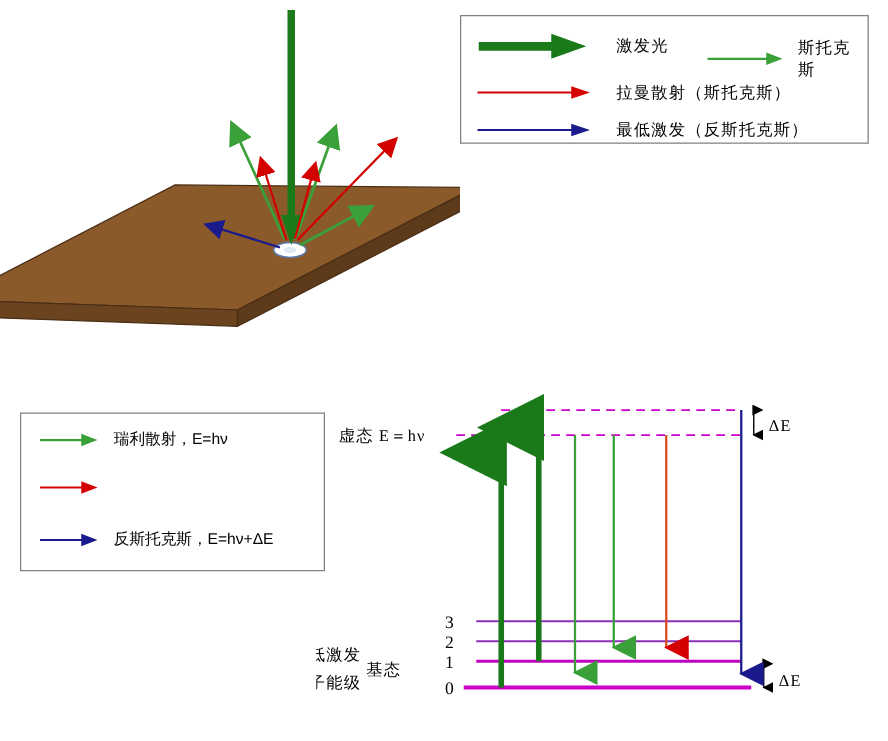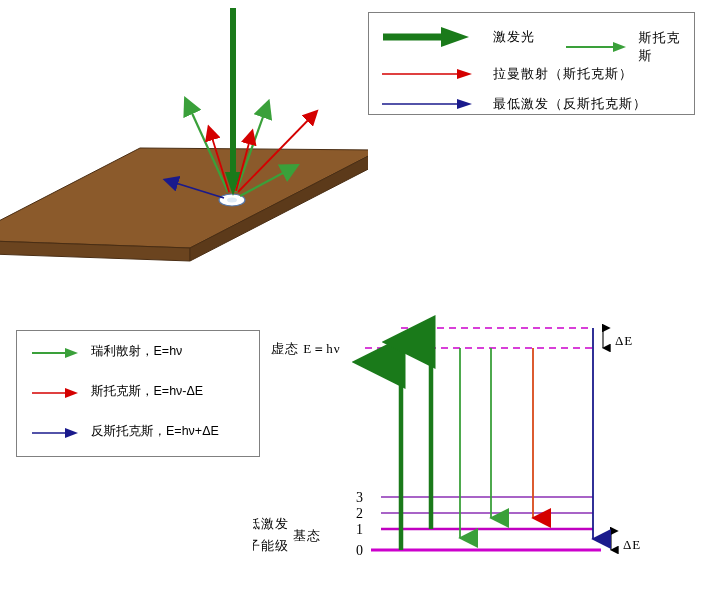--- a/index.html
+++ b/index.html
@@ -18,21 +18,21 @@
   }
   .tl-row{position:absolute;display:flex;align-items:center;}
   .tl-label{font-size:13px;color:#000000;font-family:"Liberation Serif",serif;letter-spacing:1px;}
   
   #top-scene{left:0;top:0;width:368px;height:270px;}
   
   #bottom-legend{
     left:16px;top:330px;width:242px;height:125px;
     border:1px solid #808080;background:#fff;
   }
-  .bl-row{position:absolute;display:flex;align-items:flex-end;}
+  .bl-row{position:absolute;display:flex;align-items:center;}
   .bl-label{font-size:12.5px;color:#000;font-family:"Liberation Serif",serif;}
   
   #energy{left:253px;top:300px;width:450px;height:293px;}
   .etext{font-size:13px;color:#000;letter-spacing:1px;}
   .num{font-size:14px;color:#000;font-family:"Liberation Serif",serif;}
   .cn{font-family:"Liberation Sans", sans-serif;}
 </style>
 </head>
 <body>
 
@@ -117,21 +117,20 @@
       <polygon points="47,7 34,2 34,12" fill="#3aa03a"></polygon>
     </svg>
     <span class="bl-label cn" style="margin-left:12px;">瑞利散射，E=hν</span>
   </div>
 
   <div class="bl-row" style="left:14px;top:52px;">
     <svg width="48" height="14">
       <line x1="1" y1="7" x2="36" y2="7" stroke="#d40000" stroke-width="1.6"></line>
       <polygon points="47,7 34,2 34,12" fill="#d40000"></polygon>
     </svg>
-    <span class="bl-label cn" style="margin-left:12px;">斯托克斯，E=hν-ΔE</span>
   </div>
 
   <div class="bl-row" style="left:14px;top:92px;">
     <svg width="48" height="14">
       <line x1="1" y1="7" x2="36" y2="7" stroke="#1a1a8c" stroke-width="1.6"></line>
       <polygon points="47,7 34,2 34,12" fill="#1a1a8c"></polygon>
     </svg>
     <span class="bl-label cn" style="margin-left:12px;">反斯托克斯，E=hν+ΔE</span>
   </div>
 

